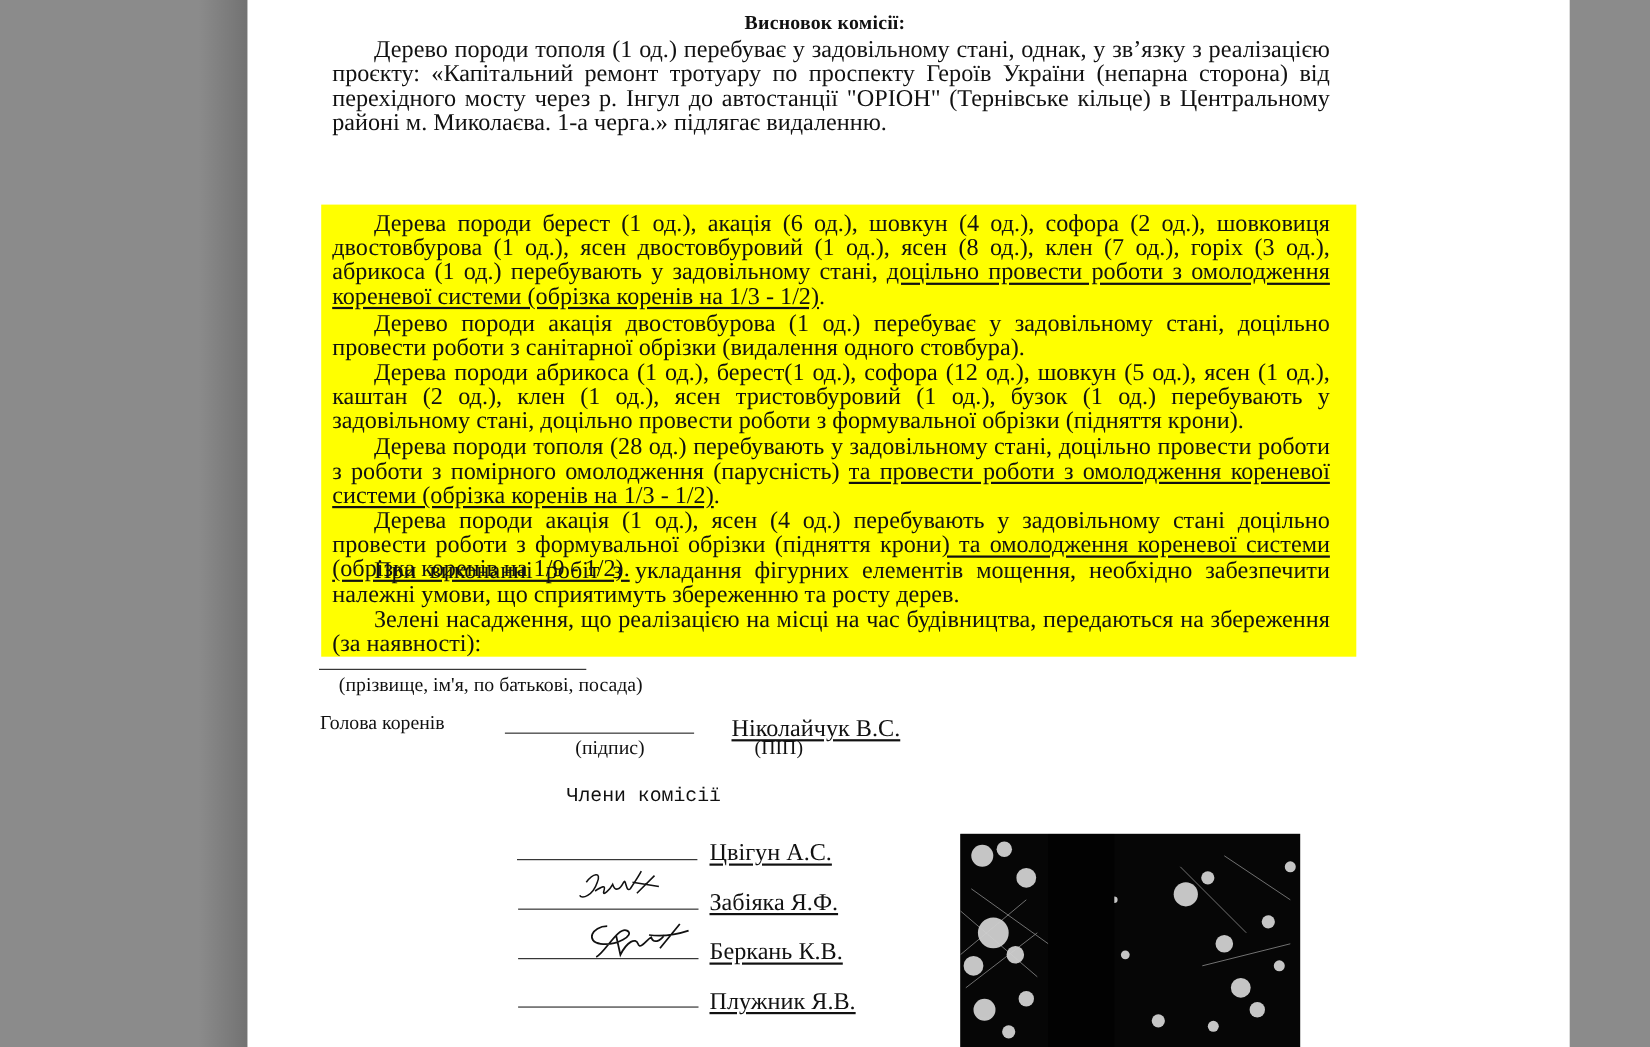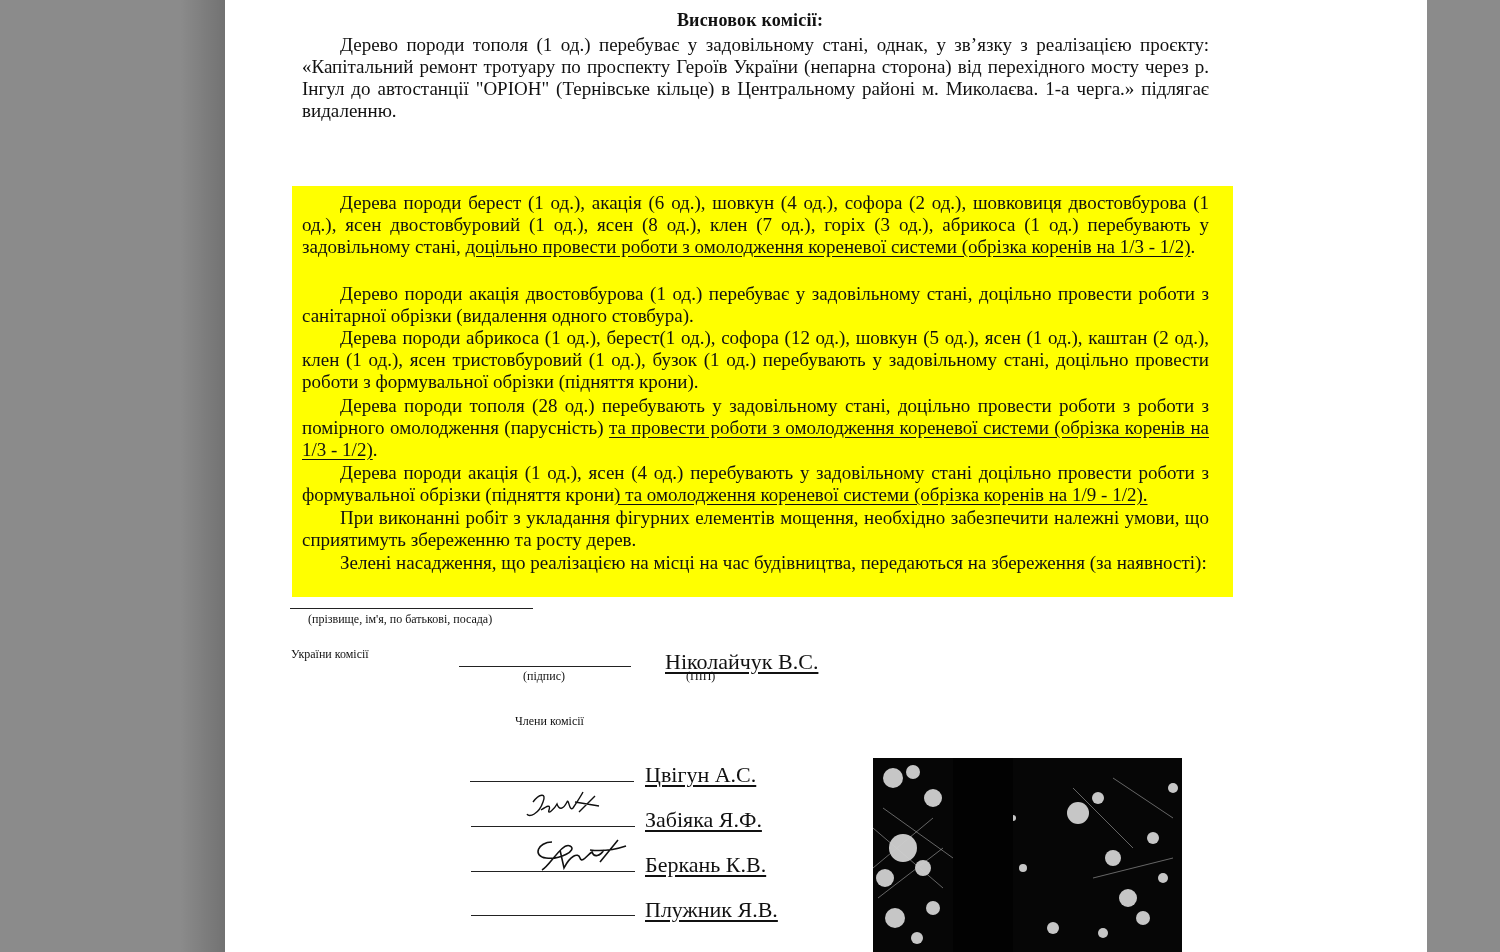--- a/index.html
+++ b/index.html
@@ -12,30 +12,30 @@
   .viewer { position:relative; width:1500px; height:952px; }
   .shade-l { position:absolute; left:180px; top:0; width:45px; height:952px;
     background:linear-gradient(to right, rgba(0,0,0,0) 0%, rgba(0,0,0,0.18) 100%); }
   .shade-r { position:absolute; left:1275px; top:0; width:40px; height:952px;
     background:linear-gradient(to left, rgba(0,0,0,0) 0%, rgba(0,0,0,0.18) 100%); }
   .page { position:absolute; left:225px; top:0; width:1202px; height:952px; background:#fff; }
 
   .title { position:absolute; left:0; width:1050px; top:10px; text-align:center;
     font-weight:bold; font-size:18px; letter-spacing:0.2px; }
 
-  .para { position:absolute; left:77px; width:907px; font-size:19px; line-height:22px;
+  .para { position:absolute; left:77px; width:907px; font-size:22px; line-height:22px;
     text-align:justify; text-align-last:left; }
   .para .ind { display:inline-block; width:38px; }
 
   .hl { position:absolute; left:67px; top:186px; width:941px; height:411px; background:#ffff00; }
 
   .u { text-decoration:underline; text-underline-offset:3px; }
 
   .line { position:absolute; height:0; border-top:1.3px solid #222; }
-  .lbl { position:absolute; font-size:12px; white-space:nowrap; }
+  .lbl { position:absolute; font-size:18px; white-space:nowrap; }
   .name { position:absolute; font-size:22px; white-space:nowrap; text-decoration:underline; text-underline-offset:3px; }
 
   .sig { position:absolute; }
   .photo { position:absolute; left:648px; top:758px; width:309px; height:194px; background:#050505; overflow:hidden; }
 </style>
 </head>
 <body>
 
 <div class="viewer">
   <div class="shade-l"></div>
@@ -75,27 +75,27 @@
       <span class="ind"></span><span>При виконанні робіт з укладання фігурних елементів мощення, необхідно забезпечити належні умови, що сприятимуть збереженню та росту дерев.</span>
     </div>
 
     <div class="para" style="top:552px;">
       <span class="ind"></span><span>Зелені насадження, що реалізацією на місці на час будівництва, передаються на збереження (за наявності):</span>
     </div>
 
     <div class="line" style="left:65px; top:608px; width:243px;"></div>
     <div class="lbl" style="left:83px; top:612px;">(прізвище, ім'я, по батькові, посада)</div>
 
-    <div class="lbl" style="left:66px; top:647px;">України комісії</div>
+    <div class="lbl" style="left:66px; top:647px;">Голова коренів</div>
     <div class="line" style="left:234px; top:666px; width:172px;"></div>
     <div class="lbl" style="left:298px; top:669px;">(підпис)</div>
     <div class="name" style="left:440px; top:649px;">Ніколайчук В.С.</div>
     <div class="lbl" style="left:461px; top:669px;">(ПІП)</div>
 
-    <div class="lbl" style="left:290px; top:714px;">Члени комісії</div>
+    <div class="lbl" style="left:290px; top:714px;font-family:Liberation Mono, monospace;">Члени комісії</div>
 
     <div class="line" style="left:245px; top:781px; width:164px;"></div>
     <div class="name" style="left:420px; top:762px;">Цвігун А.С.</div>
 
     <svg class="sig" style="left:300px; top:788px;" width="80" height="40" viewBox="0 0 80 40">
       <path d="M8 14 C14 6 22 4 18 14 C14 26 4 30 2 26 M16 22 C22 18 26 16 24 22 C22 28 30 20 32 16 C34 22 38 22 42 14 C44 10 44 24 48 20 C52 14 56 8 58 4 M54 24 L70 8 M50 14 L74 18" fill="none" stroke="#111" stroke-width="1.4"></path>
     </svg>
     <div class="line" style="left:246px; top:826px; width:164px;"></div>
     <div class="name" style="left:420px; top:807px;">Забіяка Я.Ф.</div>
 

